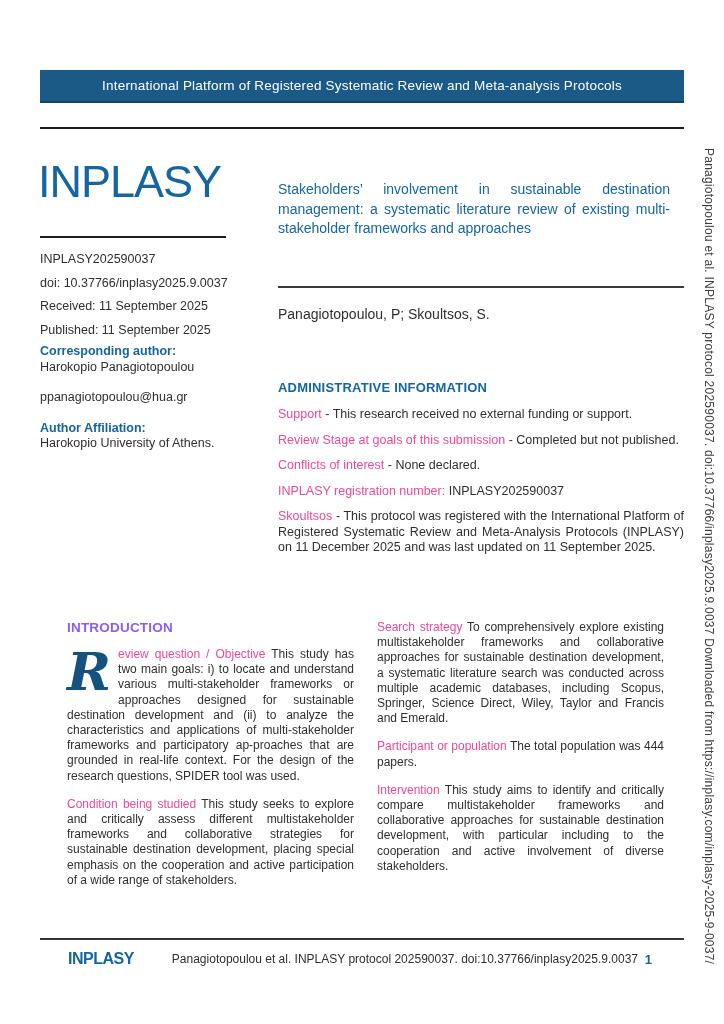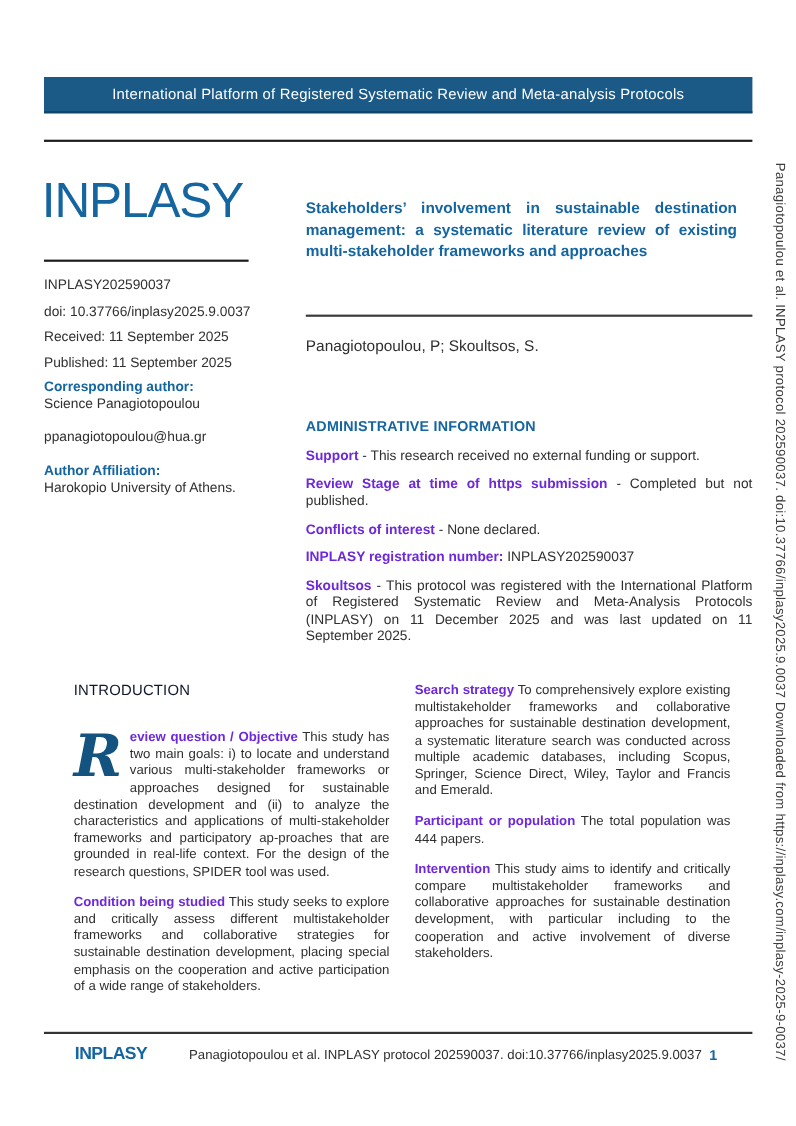--- a/index.html
+++ b/index.html
@@ -19,36 +19,36 @@
   .rule-authors{left:278px;top:286px;width:406px;height:2px;background:#3a3a3a;}
   .rule-footer{left:40px;top:938px;width:644px;height:2px;background:#333;}
   .logo{
     position:absolute;left:38px;top:156px;
     font-size:45px;letter-spacing:-1px;color:#1565a0;font-weight:400;
   }
   .meta{position:absolute;left:40px;top:252px;width:230px;}
   .meta p{margin:0 0 8px 0;font-size:12.5px;line-height:15.5px;color:#2f2f2f;}
   .title{
     position:absolute;left:278px;top:180px;width:392px;margin:0;
-    font-size:14px;line-height:19.5px;font-weight:bold;color:#1565a0;
+    font-size:14px;line-height:19.5px;font-weight:normal;color:#1565a0;
     text-align:justify;
   }
   .authors{position:absolute;left:278px;top:306px;margin:0;font-size:14px;color:#2f2f2f;}
   .corr{position:absolute;left:40px;top:344px;width:232px;font-size:12.5px;line-height:15.5px;}
   .corr p{margin:0;}
   .corr p.gap{margin:0 0 15px 0;}
   .lbl-blue{color:#1565a0;font-weight:bold;}
   .admin{position:absolute;left:278px;top:380px;width:406px;}
   .admin h2{margin:0 0 12px 0;font-size:13px;color:#1565a0;font-weight:bold;letter-spacing:0.2px;}
   .admin p.item{margin:0 0 10px 0;font-size:12.5px;line-height:15.5px;text-align:justify;color:#2f2f2f;}
-  .inline-label{color:#6d28d9;font-weight:bold;}
+  .inline-label{color:#ec4899;font-weight:normal;}
   .col{position:absolute;top:620px;width:287px;}
   .col-intro{left:67px;}
   .col-methods{left:377px;}
-  .col h2{margin:0 0 28px 0;font-size:13.5px;color:#0f172a;font-weight:normal;letter-spacing:0.2px;}
+  .col h2{margin:0 0 12px 0;font-size:13.5px;color:#8b5cf6;font-weight:bold;letter-spacing:0.2px;}
   .col p.body{margin:0 0 13px 0;font-size:12px;line-height:15.2px;text-align:justify;color:#2f2f2f;}
   .dropcap{
     float:left;font-family:"DejaVu Serif",serif;font-style:italic;
     font-size:53px;line-height:0.82;color:#14537f;margin:3px 7px 0 0;font-weight:bold;
   }
   .footer{
     position:absolute;left:40px;top:948px;width:644px;height:22px;
     display:flex;align-items:center;
   }
   .footer .f-logo{margin-left:28px;font-size:16px;font-weight:bold;color:#1565a0;letter-spacing:-0.5px;}
@@ -81,34 +81,34 @@
     <p>Published: 11 September 2025</p>
   </div>
 
   <h1 class="title">Stakeholders’ involvement in sustainable destination management: a systematic literature review of existing multi-stakeholder frameworks and approaches</h1>
 
   <div class="rule rule-authors"></div>
   <p class="authors">Panagiotopoulou, P; Skoultsos, S.</p>
 
   <div class="corr">
     <p class="lbl-blue">Corresponding author:</p>
-    <p class="gap">Science Panagiotopoulou</p>
+    <p class="gap">Harokopio Panagiotopoulou</p>
     <p class="gap">ppanagiotopoulou@hua.gr</p>
     <p class="lbl-blue">Author Affiliation:</p>
     <p>Harokopio University of Athens.</p>
   </div>
 
   <div class="admin">
     <h2>ADMINISTRATIVE INFORMATION</h2>
     <p class="item">
       <span class="inline-label">Support</span>
       <span>-  This research received no external funding or support.</span>
     </p>
     <p class="item">
-      <span class="inline-label">Review Stage at time of https submission</span>
+      <span class="inline-label">Review Stage at goals of this submission</span>
       <span>- Completed but not published.</span>
     </p>
     <p class="item">
       <span class="inline-label">Conflicts of interest</span>
       <span>- None declared.</span>
     </p>
     <p class="item">
       <span class="inline-label">INPLASY registration number:</span>
       <span>INPLASY202590037</span>
     </p>

